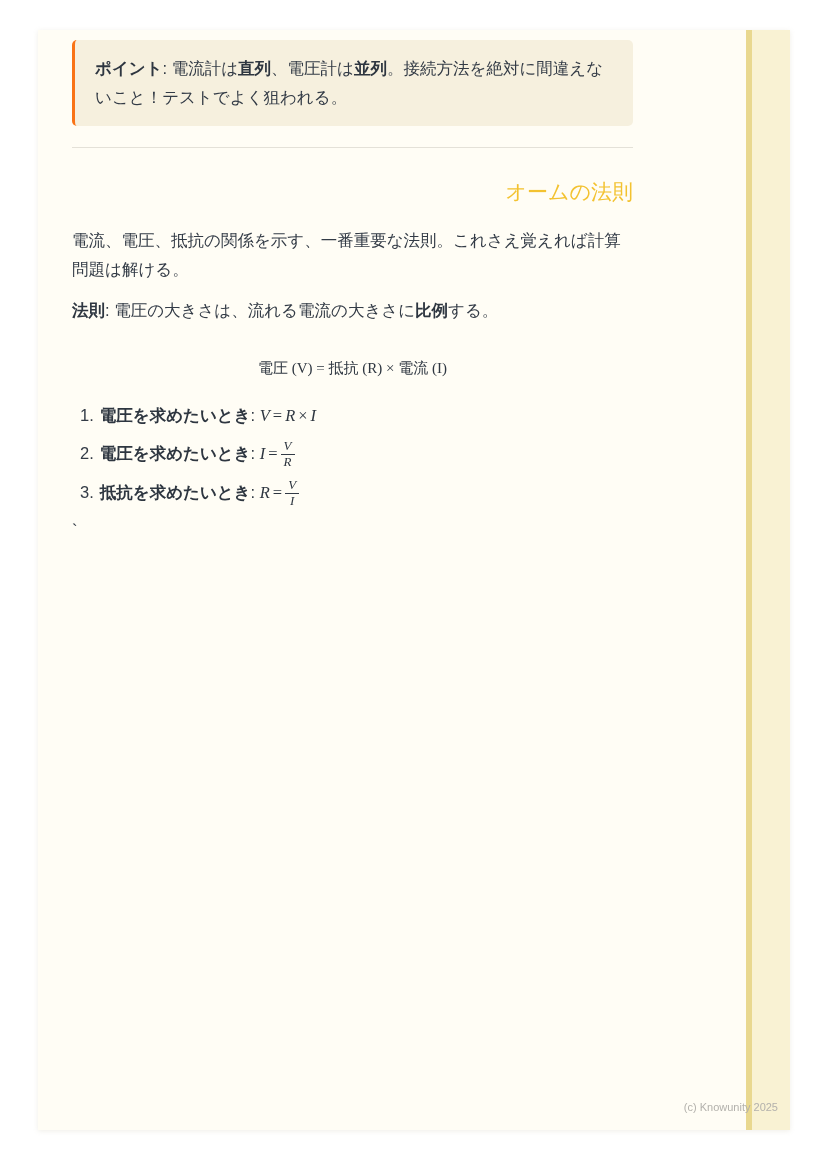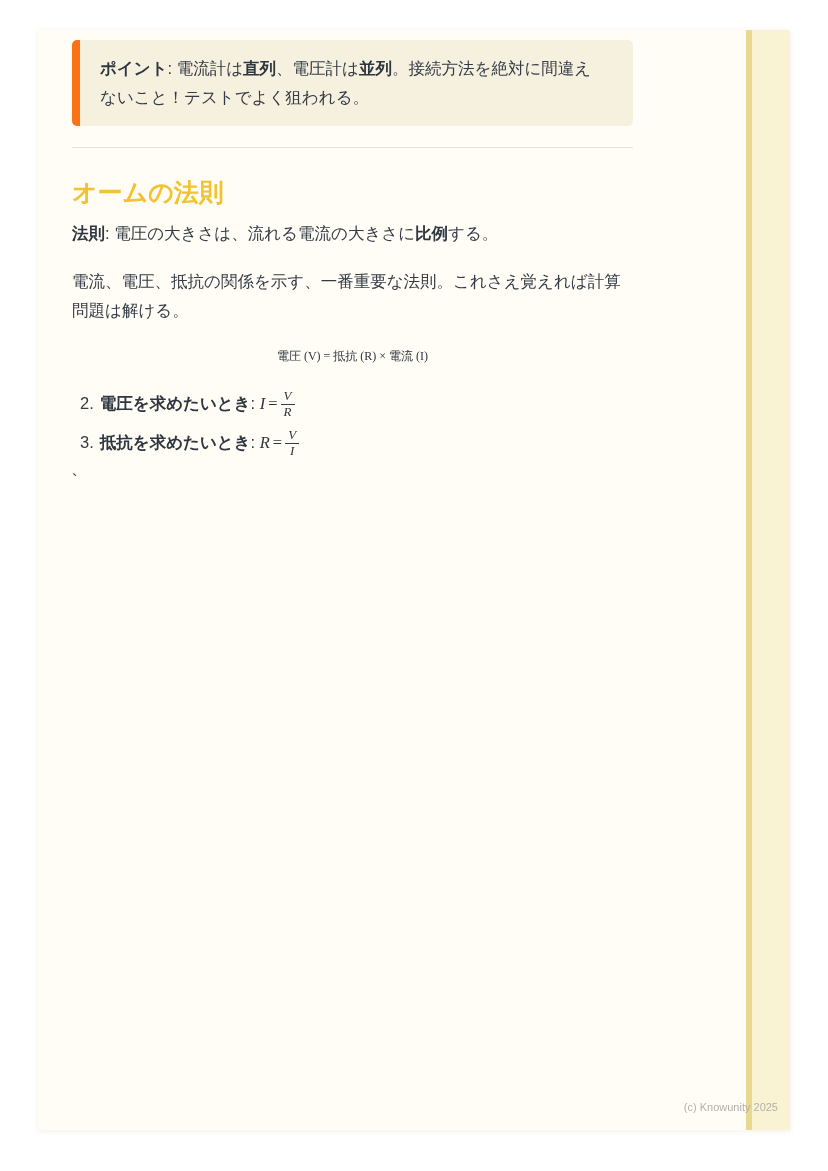--- a/index.html
+++ b/index.html
@@ -17,36 +17,36 @@
   .edge-stripe {
     position:absolute; top:0; right:0; width:38px; height:100%;
     background:#f9f2d3; border-left:6px solid #e9d88f;
   }
   .content {
     position:absolute; left:34px; top:0; width:561px;
     color:#333b46; font-size:16.5px; line-height:29px;
   }
   .callout {
     margin-top:10px; background:#f6f0de;
-    border-left:8px solid #f97316; border-radius:5px;
+    border-left:3px solid #f97316; border-radius:5px;
     padding:14px 26px 14px 20px;
   }
   .callout b, .para b, .law b, li b { font-weight:bold; color:#2e3640; }
   .divider { border:none; border-top:1px solid #e4e1d8; margin:21px 0 0 0; height:0; }
   .section-heading {
-    margin:29px 0 0 0; font-size:25px; line-height:30px;
-    color:#f3c230; font-weight:bold;
+    margin:29px 0 0 0; font-size:21px; line-height:30px;
+    color:#f3c230; font-weight:normal;text-align:right;
   }
   .para  { margin:19px 0 0 0; }
   .law   { margin:12px 0 0 0; }
   .lead  { margin:14px 0 0 0; }
   .formula-block {
-    margin:16px 0 0 0; text-align:center;
+    margin:28px 0 0 0; text-align:center;
     font-family:"Liberation Serif","DejaVu Serif",serif;
-    font-size:12px; color:#2e3640; line-height:30px;
+    font-size:15px; color:#2e3640; line-height:30px;
   }
   .transform { margin:28px 0 0 0; }
   .formula-list { margin:17px 0 0 0; padding:0; list-style:none; }
   .formula-list li { margin:0 0 7px 8px; line-height:30px; }
   .li-num { margin-right:6px; }
   .math {
     font-family:"Liberation Serif","DejaVu Serif",serif;
     font-size:16.5px; color:#2e3640;
   }
   .mvar { font-style:italic; }
@@ -73,31 +73,34 @@
   <div class="content">
 
     <div class="callout">
       <b>ポイント</b><span>: 電流計は</span><b>直列</b><span>、電圧計は</span><b>並列</b><span>。接続方法を絶対に間違えないこと！テストでよく狙われる。</span>
     </div>
 
     <hr class="divider">
 
     <div class="section-heading">オームの法則</div>
 
+    <p class="para">電流、電圧、抵抗の関係を示す、一番重要な法則。これさえ覚えれば計算問題は解ける。</p>
+
     <p class="para law">
       <b>法則</b><span>: 電圧の大きさは、流れる電流の大きさに</span><b>比例</b><span>する。</span>
     </p>
-
-    <p class="para">電流、電圧、抵抗の関係を示す、一番重要な法則。これさえ覚えれば計算問題は解ける。</p>
 
 
     <div class="formula-block">電圧 (V) = 抵抗 (R) × 電流 (I)</div>
 
 
     <ol class="formula-list">
+      <li>
+        <span class="li-num">1.</span><b>電圧を求めたいとき</b><span>: </span><span class="math"><span class="mvar">V</span><span class="mop">=</span><span class="mvar">R</span><span class="mop">×</span><span class="mvar">I</span></span>
+      </li>
       <li>
         <span class="li-num">2.</span><b>電圧を求めたいとき</b><span>: </span><span class="math"><span class="mvar">I</span><span class="mop">=</span><span class="frac"><span class="fnum">V</span><span class="fden">R</span></span></span>
       </li>
       <li>
         <span class="li-num">3.</span><b>抵抗を求めたいとき</b><span>: </span><span class="math"><span class="mvar">R</span><span class="mop">=</span><span class="frac"><span class="fnum">V</span><span class="fden">I</span></span></span>
       </li>
     </ol>
 
     <p class="stray">`</p>
 

